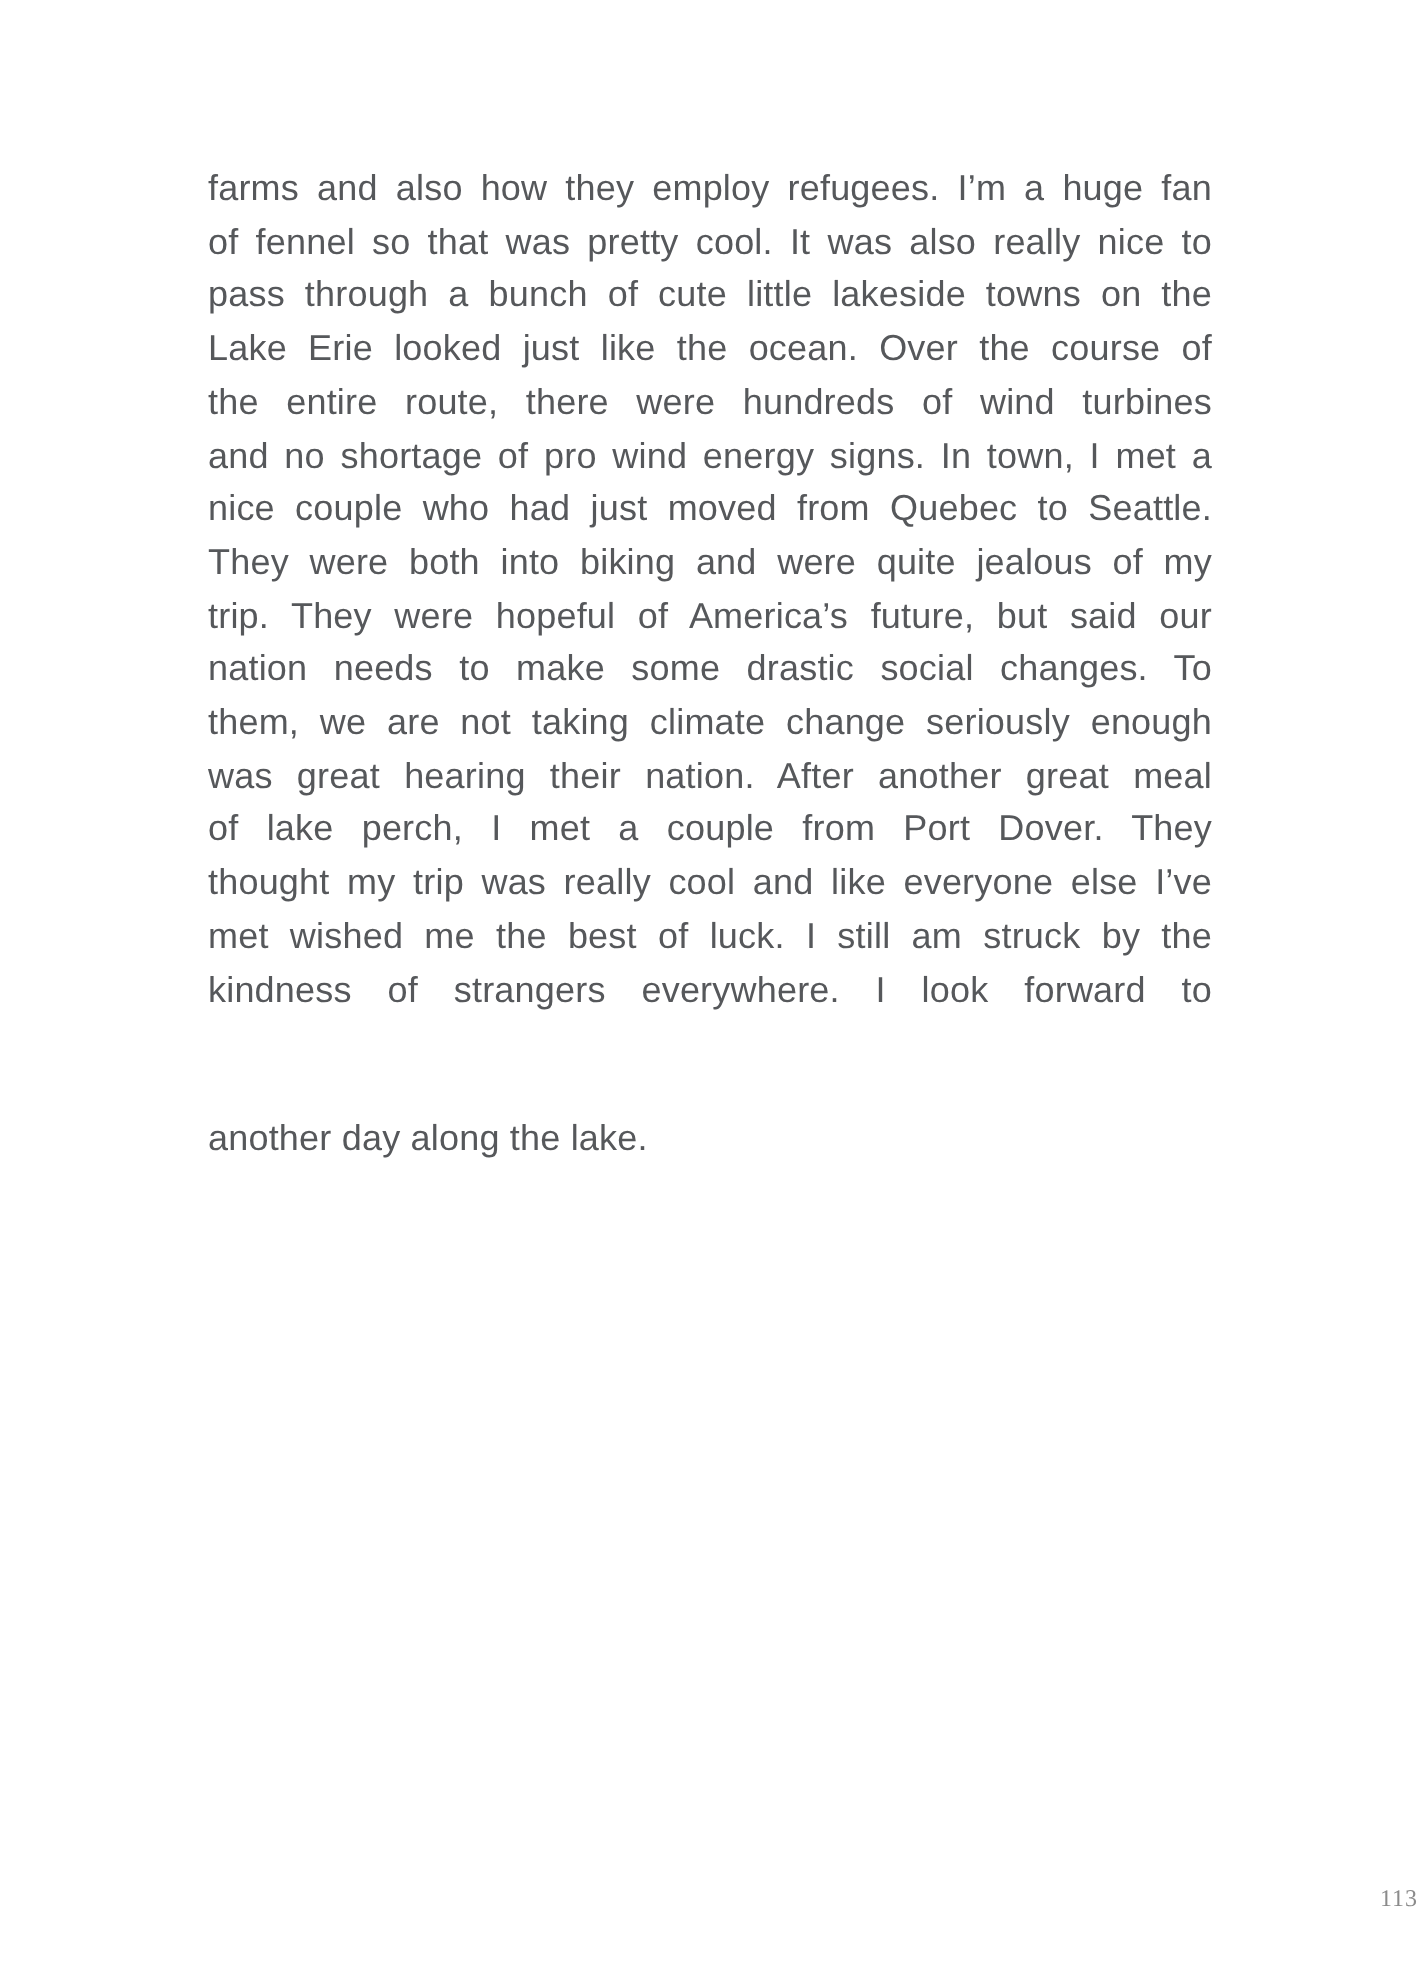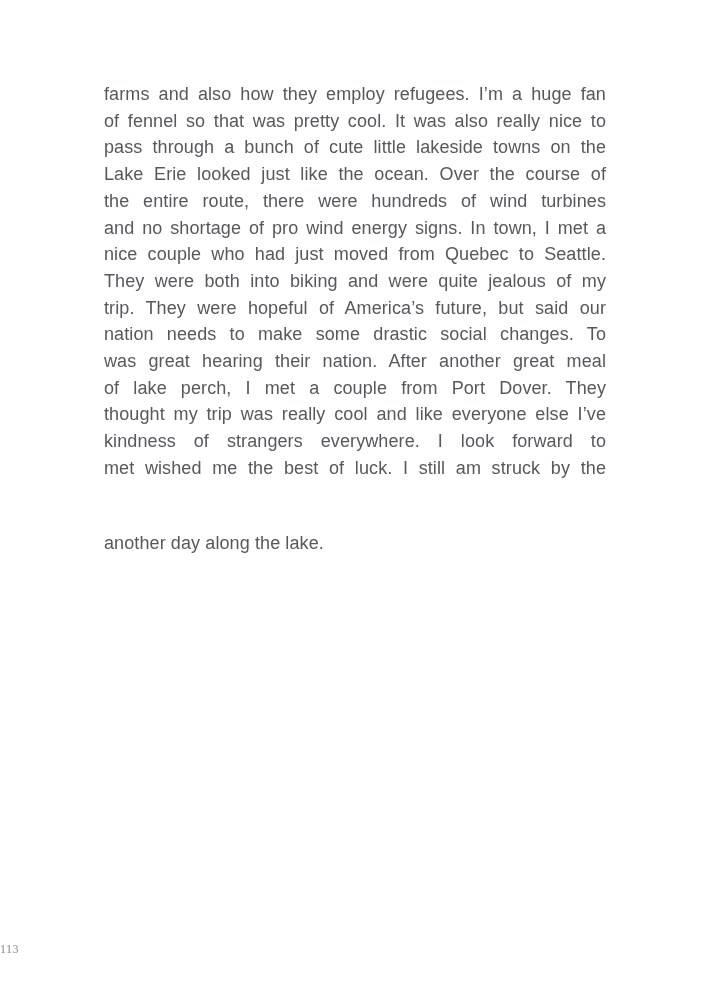--- a/index.html
+++ b/index.html
@@ -39,21 +39,21 @@
   }
   .text-line.last {
     text-align-last: left;
     margin-top: 48px;
   }
   .page-number {
     position: absolute;
     left: 0;
     top: 942px;
     width: 709px;
-    text-align: left;
+    text-align: right;
     font-family: "Liberation Serif", serif;
     font-size: 12px;
     color: #8b8b8b;
     letter-spacing: 0.5px;
   }
 </style>
 </head>
 <body>
 
 <div class="page">
@@ -61,21 +61,22 @@
       <div class="text-line">farms and also how they employ refugees. I’m a huge fan</div>
       <div class="text-line">of fennel so that was pretty cool. It was also really nice to</div>
       <div class="text-line">pass through a bunch of cute little lakeside towns on the</div>
       <div class="text-line">Lake Erie looked just like the ocean. Over the course of</div>
       <div class="text-line">the entire route, there were hundreds of wind turbines</div>
       <div class="text-line">and no shortage of pro wind energy signs. In town, I met a</div>
       <div class="text-line">nice couple who had just moved from Quebec to Seattle.</div>
       <div class="text-line">They were both into biking and were quite jealous of my</div>
       <div class="text-line">trip. They were hopeful of America’s future, but said our</div>
       <div class="text-line">nation needs to make some drastic social changes. To</div>
+      <div class="text-line">them, we are not taking climate change seriously enough</div>
       <div class="text-line">was great hearing their nation. After another great meal</div>
       <div class="text-line">of lake perch, I met a couple from Port Dover. They</div>
       <div class="text-line">thought my trip was really cool and like everyone else I’ve</div>
+      <div class="text-line">met wished me the best of luck. I still am struck by the</div>
       <div class="text-line">kindness of strangers everywhere. I look forward to</div>
-      <div class="text-line">met wished me the best of luck. I still am struck by the</div>
       <div class="text-line last">another day along the lake.</div>
     </div>
   <div class="page-number">113</div>
 </div>
 
 </body></html>

